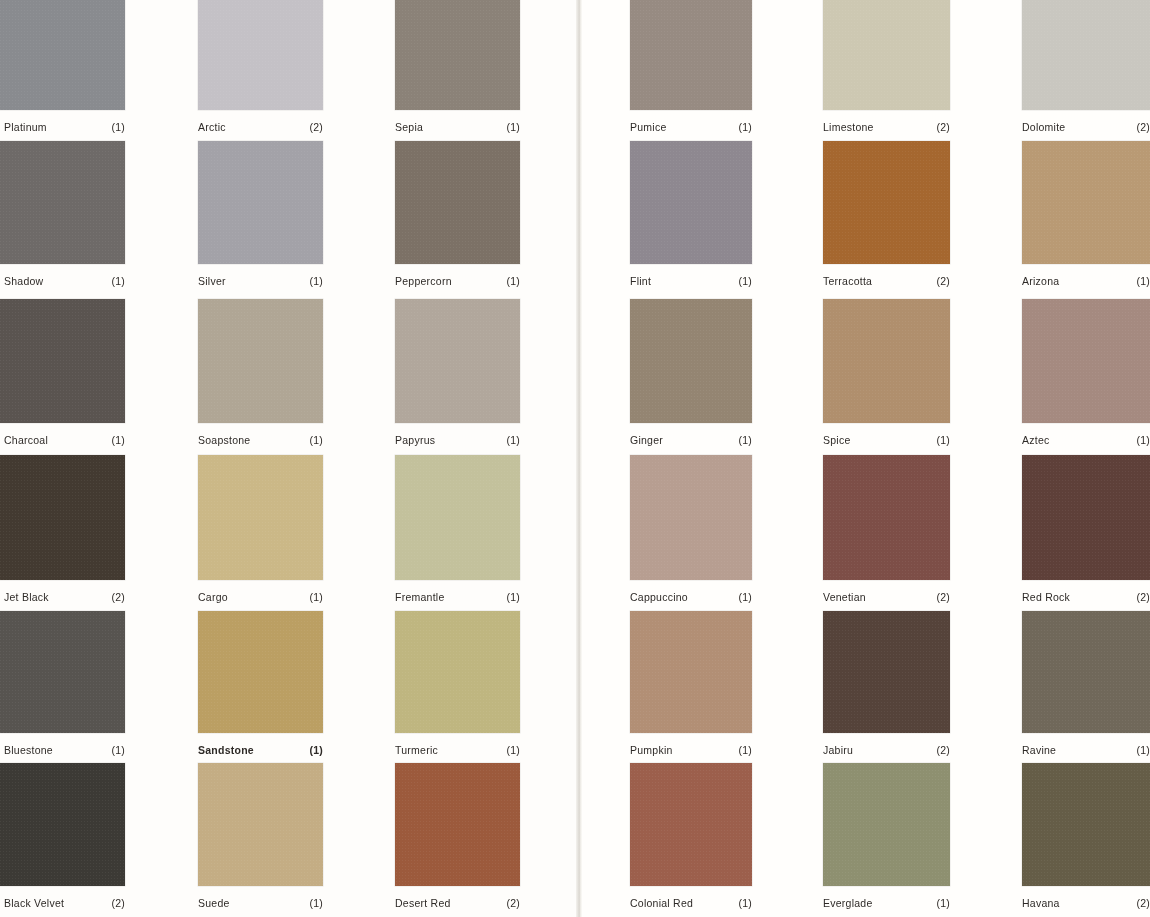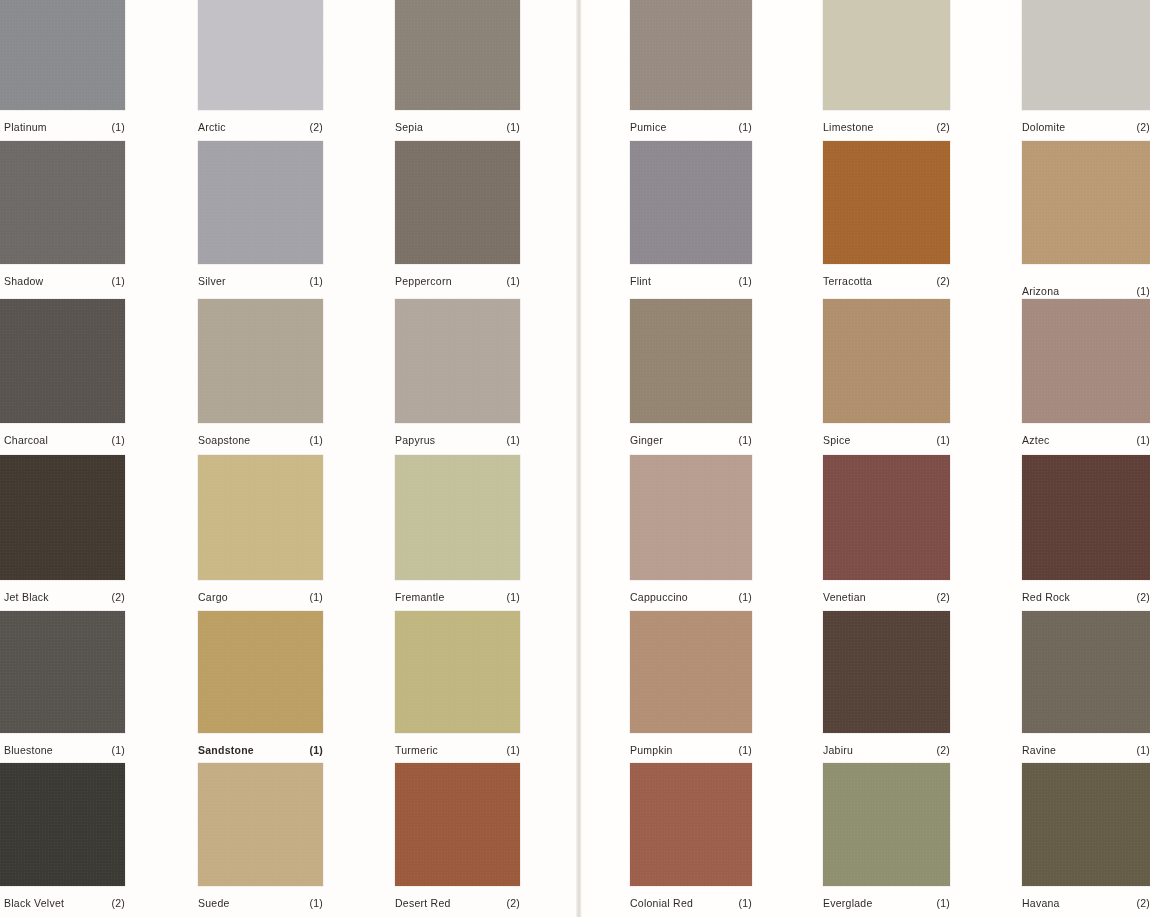--- a/index.html
+++ b/index.html
@@ -162,21 +162,21 @@
       </div>
       <div class="swatch-cell" style="left: 823px; top: 141px; width: 127px; height: 153px;">
         <div class="swatch-chip" title="Terracotta" style="width: 127px; height: 123px; background: rgb(165, 103, 47);"></div>
         <div class="swatch-caption" style="top: 134px; left: 0px; width: 127px;">
           <span class="swatch-name">Terracotta</span>
           <span class="swatch-code">(2)</span>
         </div>
       </div>
       <div class="swatch-cell" style="left: 1022px; top: 141px; width: 128px; height: 153px;">
         <div class="swatch-chip" title="Arizona" style="width: 128px; height: 123px; background: rgb(185, 154, 116);"></div>
-        <div class="swatch-caption" style="top: 144px; left: 0px; width: 128px; text-align: center;">
+        <div class="swatch-caption" style="top: 134px; left: 0px; width: 128px; text-align: center;">
           <span class="swatch-name">Arizona</span>
           <span class="swatch-code">(1)</span>
         </div>
       </div>
       <div class="swatch-cell" style="left: -4px; top: 299px; width: 129px; height: 154px;">
         <div class="swatch-chip" title="Charcoal" style="width: 129px; height: 124px; background: rgb(90, 84, 80);"></div>
         <div class="swatch-caption" style="top: 135px; left: 8px; width: 121px;">
           <span class="swatch-name">Charcoal</span>
           <span class="swatch-code">(1)</span>
         </div>

